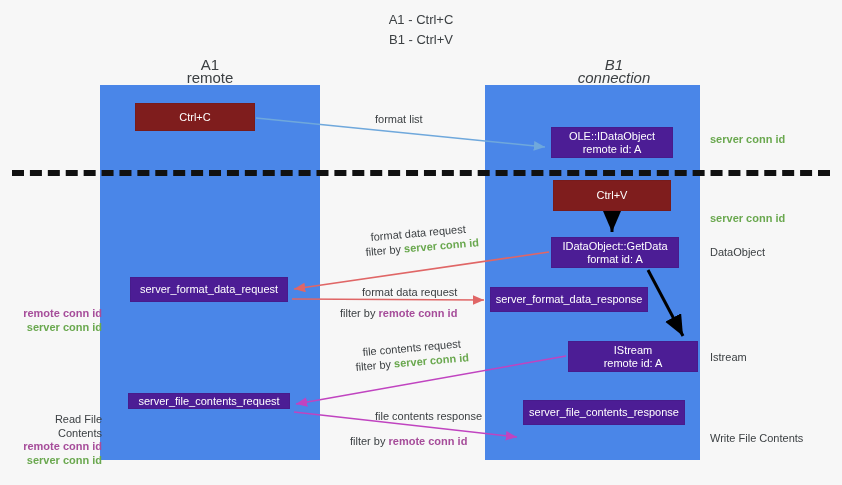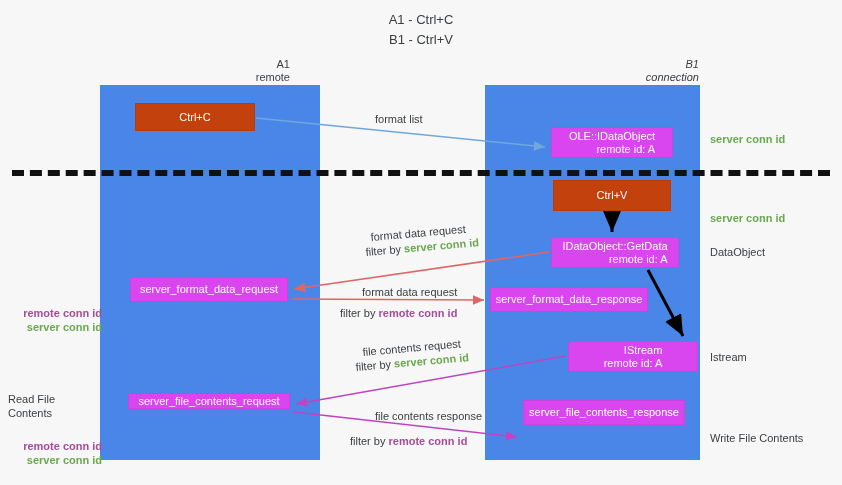--- a/index.html
+++ b/index.html
@@ -16,43 +16,43 @@
 
   
   #title{
     left:0;top:10px;width:842px;text-align:center;
     font-size:13px;line-height:20px;color:#3c4043;
     white-space:pre-line;
   }
 
   
   .col-head{
-    text-align:right;font-size:11px;line-height:13px;color:#3c4043;
+    text-align:center;font-size:15px;line-height:13px;color:#3c4043;
     white-space:pre-line;
   }
   #head-a1{left:130px;top:58px;width:160px;}
   #head-b1{left:529px;top:58px;width:170px;font-style:italic;}
 
   
   .lane{background:#4a86e8;}
   #lane-a1{left:100px;top:85px;width:220px;height:375px;}
   #lane-b1{left:485px;top:85px;width:215px;height:375px;}
 
   
   .node{
     box-sizing:border-box;
     display:flex;align-items:center;justify-content:center;
     text-align:center;
     color:#ffffff;
     font-size:11px;line-height:13px;
     white-space:pre-line;
     border:1px solid rgba(0,0,0,0.06);
   }
-  .node.green{background:#c2410c;text-align:right;}
-  .node.orange{background:#d946ef;text-align:right;}
+  .node.green{background:#7f1d1d;text-align:right;}
+  .node.orange{background:#4c1d95;}
 
   #n-ctrlc{left:135px;top:103px;width:120px;height:28px;}
   #n-ole{left:551px;top:127px;width:122px;height:31px;}
   #n-ctrlv{left:553px;top:180px;width:118px;height:31px;}
   #n-getdata{left:551px;top:237px;width:128px;height:31px;}
   #n-sfdreq{left:130px;top:277px;width:158px;height:25px;}
   #n-sfdresp{left:490px;top:287px;width:158px;height:25px;}
   #n-istream{left:568px;top:341px;width:130px;height:31px;}
   #n-sfcreq{left:128px;top:393px;width:162px;height:16px;}
   #n-sfcresp{left:523px;top:400px;width:162px;height:25px;}
@@ -64,21 +64,21 @@
   .dark-txt{color:#3c4043;}
 
   #r-scid1{left:710px;top:132px;}
   #r-scid2{left:710px;top:211px;}
   #r-dataobject{left:710px;top:245px;}
   #r-istream{left:710px;top:350px;}
   #r-write{left:710px;top:431px;}
 
   
   #l-ids1{left:10px;top:278px;width:92px;text-align:right;}
-  #l-read{left:8px;top:392px;width:94px;text-align:left;}
+  #l-read{left:8px;top:412px;width:94px;text-align:right;}
   #l-ids2{left:10px;top:411px;width:92px;text-align:right;}
   .idpair div{line-height:14px;font-size:11px;font-weight:bold;}
 
   
   #divider{
     left:12px;top:170px;width:818px;height:0;
     border-top:6px dashed #111111;
   }
 
   
@@ -151,21 +151,21 @@
 connection</div>
 
   <div class="abs node green" id="n-ctrlc">Ctrl+C</div>
 
   <div class="abs node orange" id="n-ole">OLE::IDataObject
 remote id: A</div>
 
   <div class="abs node green" id="n-ctrlv">Ctrl+V</div>
 
   <div class="abs node orange" id="n-getdata">IDataObject::GetData
-remote id: A</div>
+format id: A</div>
 
   <div class="abs node orange" id="n-sfdreq">server_format_data_request</div>
 
   <div class="abs node orange" id="n-sfdresp">server_format_data_response</div>
 
   <div class="abs node orange" id="n-istream">IStream
 remote id: A</div>
 
   <div class="abs node orange" id="n-sfcreq">server_file_contents_request</div>
 

